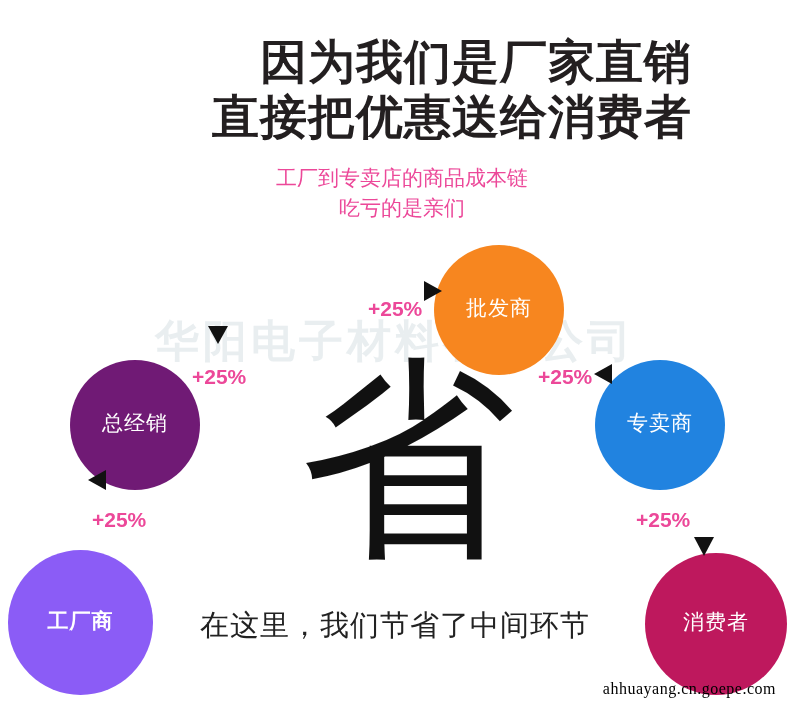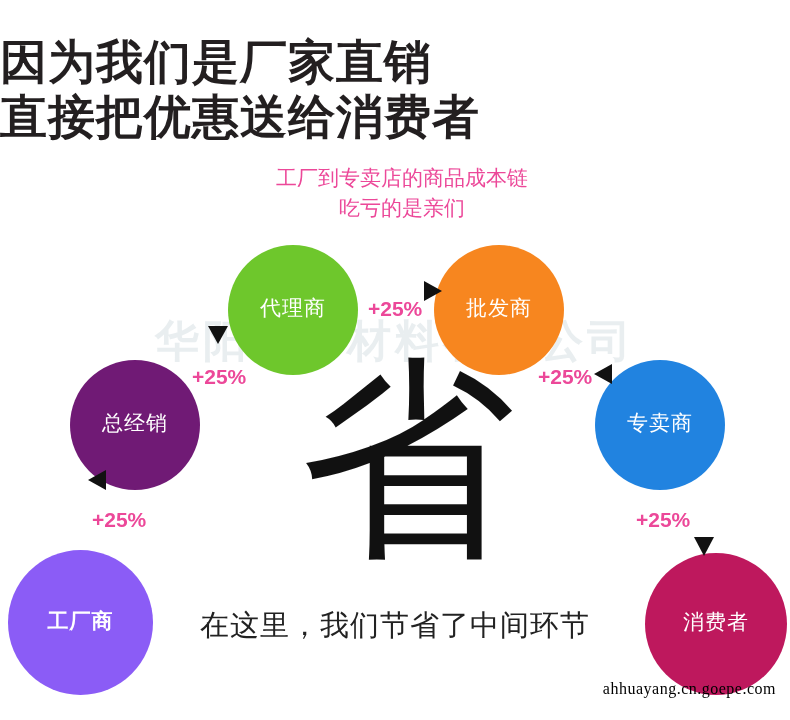--- a/index.html
+++ b/index.html
@@ -21,21 +21,21 @@
     background: #ffffff;
     overflow: hidden;
   }
 
   
   .headline {
     position: absolute;
     left: 0;
     top: 34px;
     width: 692px;
-    text-align: left;
+    text-align: right;
     color: #231f20;
     font-size: 47px;
     font-weight: 700;
     line-height: 1.18;
     letter-spacing: 1px;
     white-space: nowrap;
   }
   .headline .line2 {
     display: block;
   }
@@ -221,23 +221,20 @@
   <div class="big-char">省</div>
 
   <div class="node" id="node-factory" style="background:#8b5cf6;font-weight:bold;">
     <span class="node-label">工厂商</span>
   </div>
 
   <div class="node" id="node-general" style="background:#701a75;">
     <span class="node-label">总经销</span>
   </div>
 
-  <div class="node" id="node-agent" style="background:#6ec72c;">
-    <span class="node-label">代理商</span>
-  </div>
 
   <div class="node" id="node-wholesale" style="background:#f7861f;">
     <span class="node-label">批发商</span>
   </div>
 
   <div class="node" id="node-exclusive" style="background:#2183e0;">
     <span class="node-label">专卖商</span>
   </div>
 
   <div class="node" id="node-consumer" style="background:#be185d;text-align:right;">

